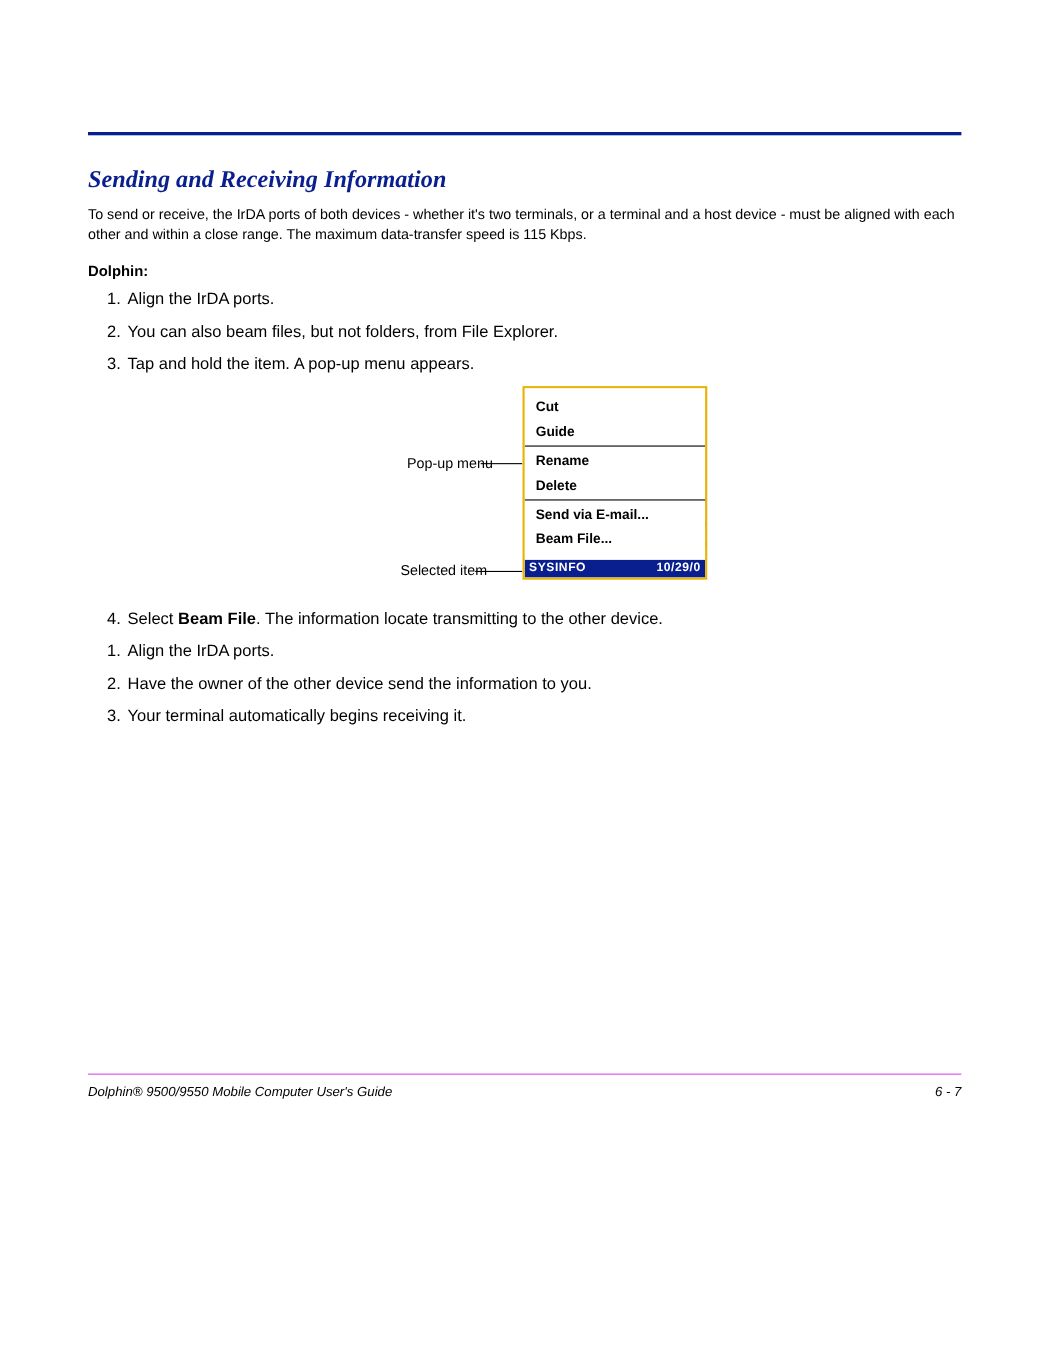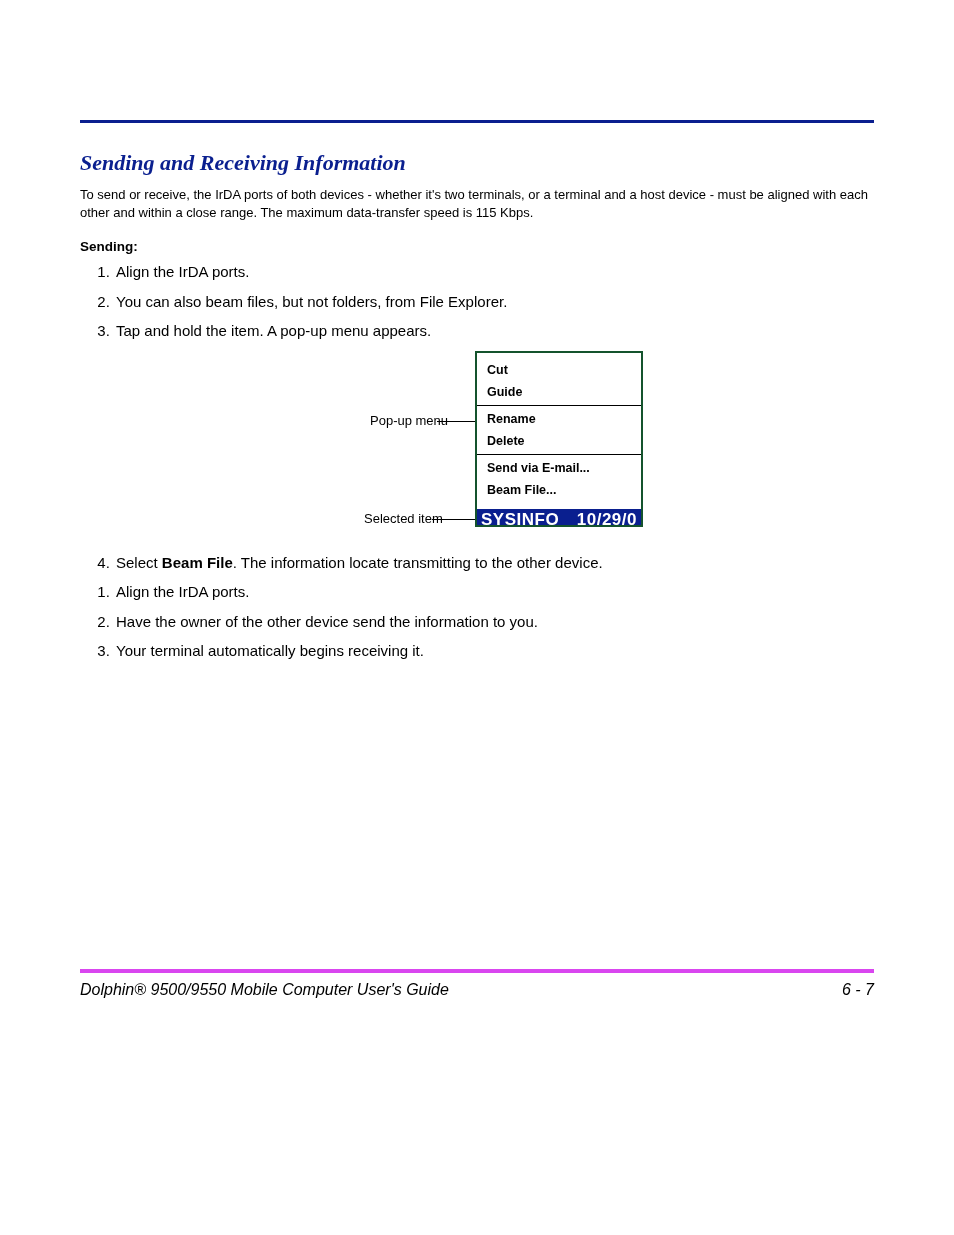--- a/index.html
+++ b/index.html
@@ -65,21 +65,21 @@
     position: absolute;
     background: #000;
     height: 1px;
   }
   .screenshot {
     position: absolute;
     left: 395px;
     top: 0;
     width: 168px;
     height: 176px;
-    border: 2px solid #14532d;
+    border: 2px solid #eab308;
     background: #fff;
     font-family: Tahoma, Verdana, sans-serif;
     overflow: hidden;
   }
   .menu {
     position: absolute;
     top: 0;
     left: 0;
     right: 0;
     background: #fff;
@@ -93,21 +93,21 @@
     padding: 4px 10px;
     color: #000;
   }
   .selected-row {
     position: absolute;
     left: 0; right: 0;
     bottom: 0;
     height: 16px;
     background: #0a1f8f;
     color: #fff;
-    font-size: 17px;
+    font-size: 11px;
     font-weight: bold;
     display: flex;
     justify-content: space-between;
     padding: 1px 4px;
     letter-spacing: 0.5px;
   }
   .bg-strip {
     position: absolute;
     right: -2px;
     width: 24px;
@@ -121,40 +121,40 @@
   }
   .bg-strip.s1 { top: 96px; }
   .bg-strip.s2 { top: 118px; }
   .bg-strip.s3 { top: 136px; }
 
   .footer {
     position: absolute;
     bottom: 52px;
     left: 80px;
     right: 80px;
-    border-top: 4px solid #d946ef;
+    border-top: 1px solid #d946ef;
     padding-top: 8px;
     display: flex;
     justify-content: space-between;
     font-family: Arial, Helvetica, sans-serif;
     font-style: italic;
-    font-size: 16px;
+    font-size: 12px;
   }
 </style>
 </head>
 <body>
 
 <div class="page">
   <div class="top-rule"></div>
 
   <div class="content">
     <h1 class="section-title">Sending and Receiving Information</h1>
     <p class="intro">To send or receive, the IrDA ports of both devices - whether it's two terminals, or a terminal and a host device - must be aligned with each other and within a close range. The maximum data-transfer speed is 115 Kbps.</p>
 
-    <div class="subheading">Sending:</div>
+    <div class="subheading">Dolphin:</div>
     <ol class="steps">
       <li>Align the IrDA ports.</li>
       <li>
         <span class="sub-line">You can also beam files, but not folders, from File Explorer.</span>
       </li>
       <li>Tap and hold the item. A pop-up menu appears.</li>
     </ol>
 
     <div class="figure-wrap">
       <div class="callout" style="left:268px; top:62px;">Pop-up menu</div>

